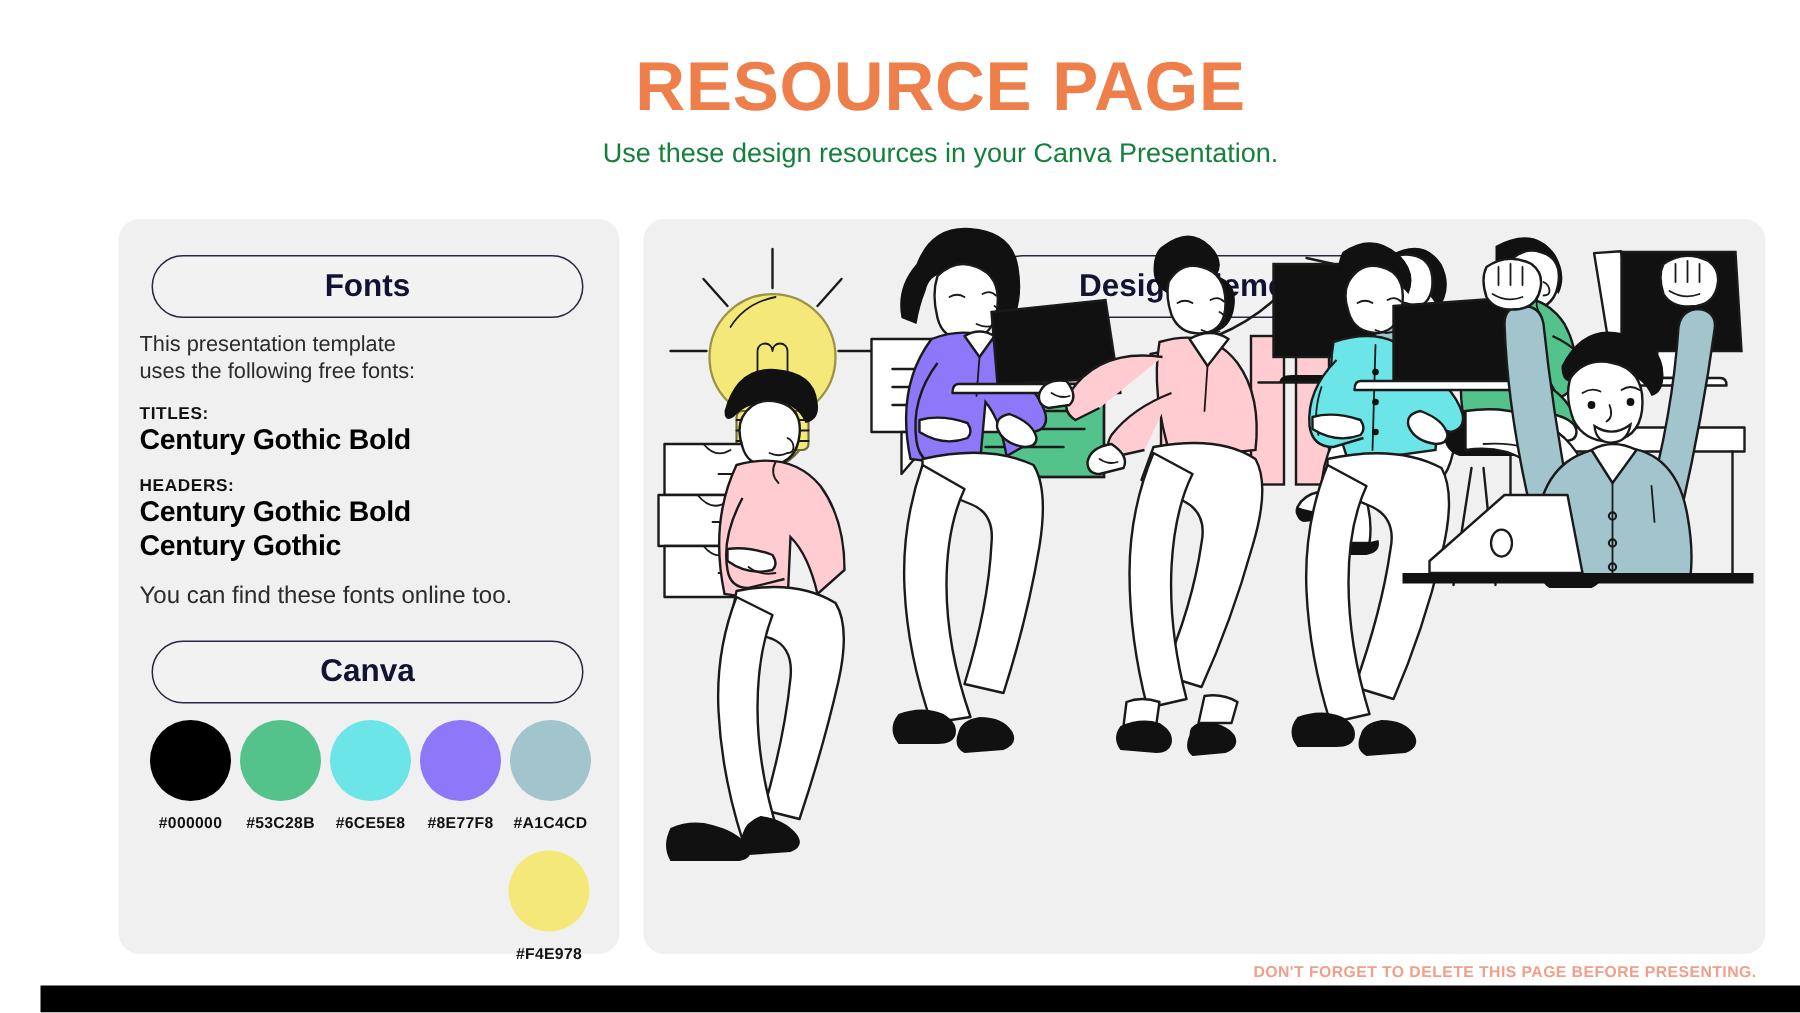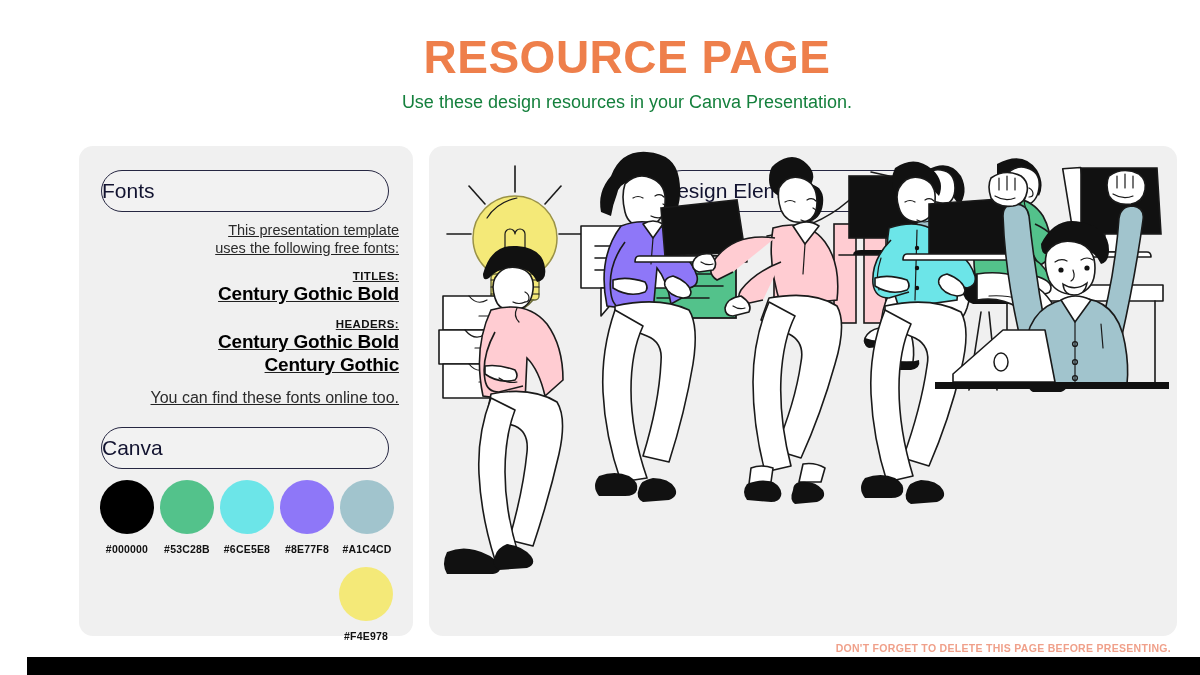--- a/index.html
+++ b/index.html
@@ -33,31 +33,31 @@
   }
   .panel-left  { left: 52px;  top: 146px; width: 334px; height: 490px; }
   .panel-right { left: 402px; top: 146px; width: 748px; height: 490px; }
 
   
   .pill {
     position: absolute;
     border: 1.6px solid #262742;
     border-radius: 26px;
     background: #F2F2F2;
-    display: flex; align-items: center; 
-    font-weight: normal; color: #121330;
+    display: flex; align-items: center; justify-content: center;
+    font-weight: bold; color: #121330;
   }
   .pill-fonts   { left: 22px; top: 24px;  width: 288px; height: 42px; font-size: 21px; }
   .pill-colors  { left: 22px; top: 281px; width: 288px; height: 42px; font-size: 21px; }
   .pill-design  { left: 232px; top: 24px; width: 286px; height: 42px; font-size: 21px; }
 
   
   .fonts-body {
     position: absolute; left: 14px; top: 76px; width: 306px;
-    text-align: right; color: #222; text-decoration: underline;
+    text-align: left; color: #222;
   }
   .intro { font-size: 14.5px; line-height: 1.22; color: #2b2b2b; }
   .cat-label {
     font-size: 11.5px; font-weight: bold; letter-spacing: 0.4px;
     color: #111; margin-top: 13px;
   }
   .cat-font {
     font-size: 19px; font-weight: bold; color: #000; margin-top: 1px;
     letter-spacing: -0.2px;
   }

